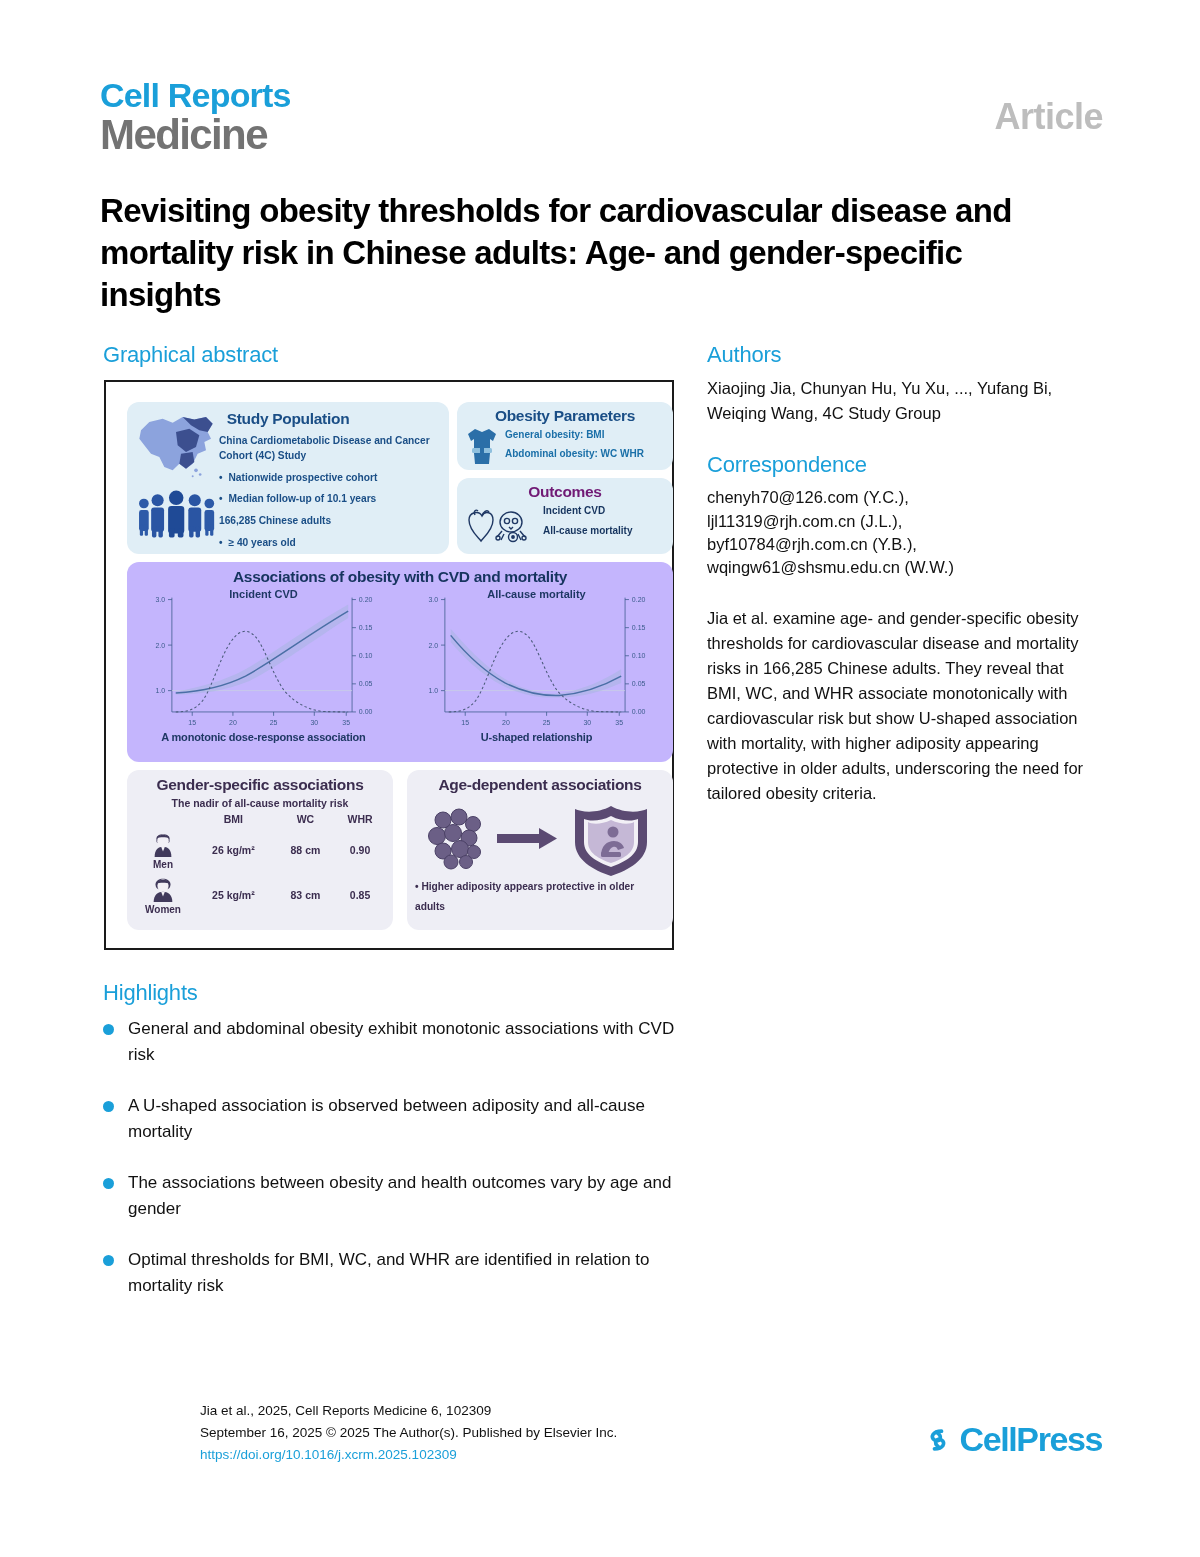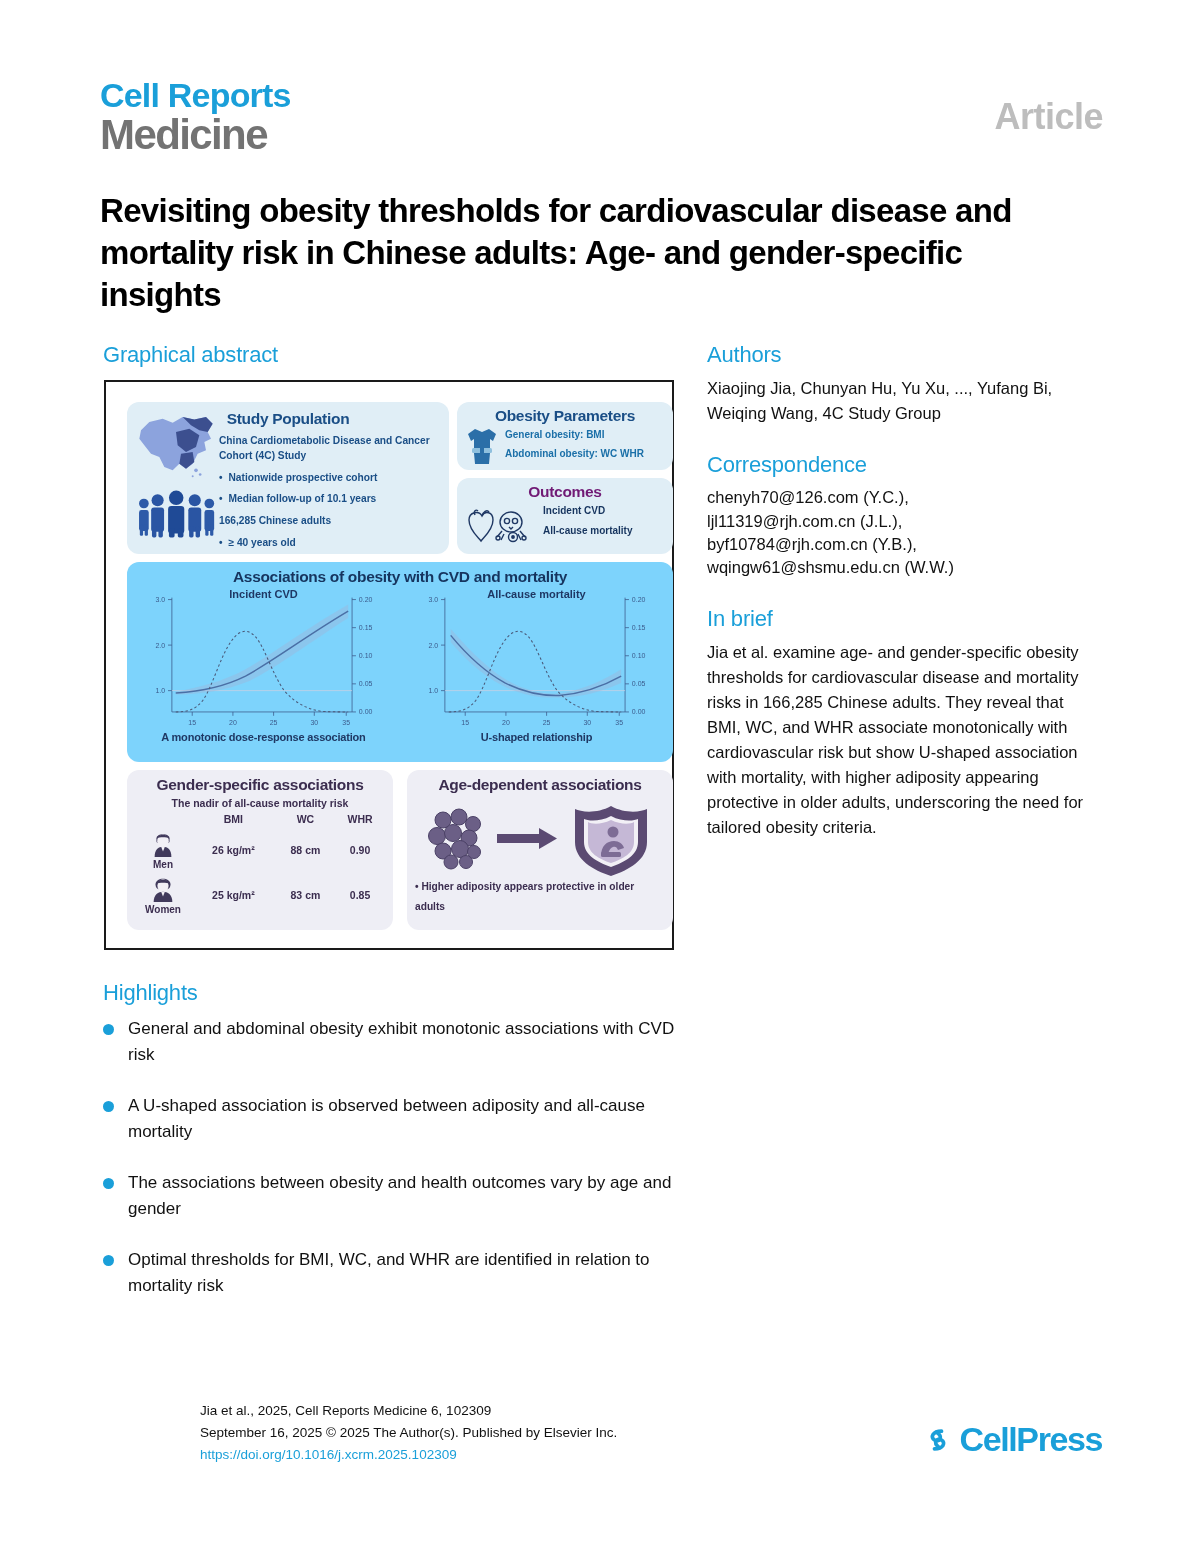--- a/index.html
+++ b/index.html
@@ -51,21 +51,21 @@
     position: absolute; left: 104px; top: 380px;
     width: 570px; height: 570px;
     border: 2.5px solid #1a1a1a; background: #fff;
     box-sizing: border-box;
     padding: 14px 13px;
   }
   .ga-inner { position: relative; width: 100%; height: 100%; }
 
   .card { border-radius: 12px; position: absolute; box-sizing: border-box; }
   .card-lightblue { background: #e0eef6; }
-  .card-lavender  { background: #7dd3fc; }
+  .card-lavender  { background: #c4b5fd; }
   .card-lav2      { background: #eeeef5; }
 
   
   .c-study { left: 8px; top: 6px; width: 322px; height: 152px; padding: 8px 18px; }
   .c-obes  { left: 338px; top: 6px; width: 216px; height: 68px; padding: 5px 8px; }
   .c-out   { left: 338px; top: 82px; width: 216px; height: 76px; padding: 5px 8px; }
   .c-assoc { left: 8px; top: 166px; width: 546px; height: 200px; padding: 6px 8px; }
   .c-gender{ left: 8px; top: 374px; width: 266px; height: 160px; padding: 6px 8px; }
   .c-age   { left: 288px; top: 374px; width: 266px; height: 160px; padding: 6px 8px; }
 
@@ -509,21 +509,20 @@
       <span class="sec-head">Correspondence</span>
       <div style="margin-top:8px">
         <div class="corr-line">chenyh70@126.com (Y.C.),</div>
         <div class="corr-line">ljl11319@rjh.com.cn (J.L.),</div>
         <div class="corr-line">byf10784@rjh.com.cn (Y.B.),</div>
         <div class="corr-line">wqingw61@shsmu.edu.cn (W.W.)</div>
       </div>
     </div>
 
     <div class="block">
-      <span class="sec-head">In brief</span>
       <p>Jia et al. examine age- and gender-specific obesity thresholds for cardiovascular disease and mortality risks in 166,285 Chinese adults. They reveal that BMI, WC, and WHR associate monotonically with cardiovascular risk but show U-shaped association with mortality, with higher adiposity appearing protective in older adults, underscoring the need for tailored obesity criteria.</p>
     </div>
   </div>
 
   <div class="hl">
     <span class="sec-head">Highlights</span>
     <ul class="hl-list">
       <li class="hl-item">
         <span class="hl-bullet"></span>
         <span class="hl-text">General and abdominal obesity exhibit monotonic associations with CVD risk</span>

